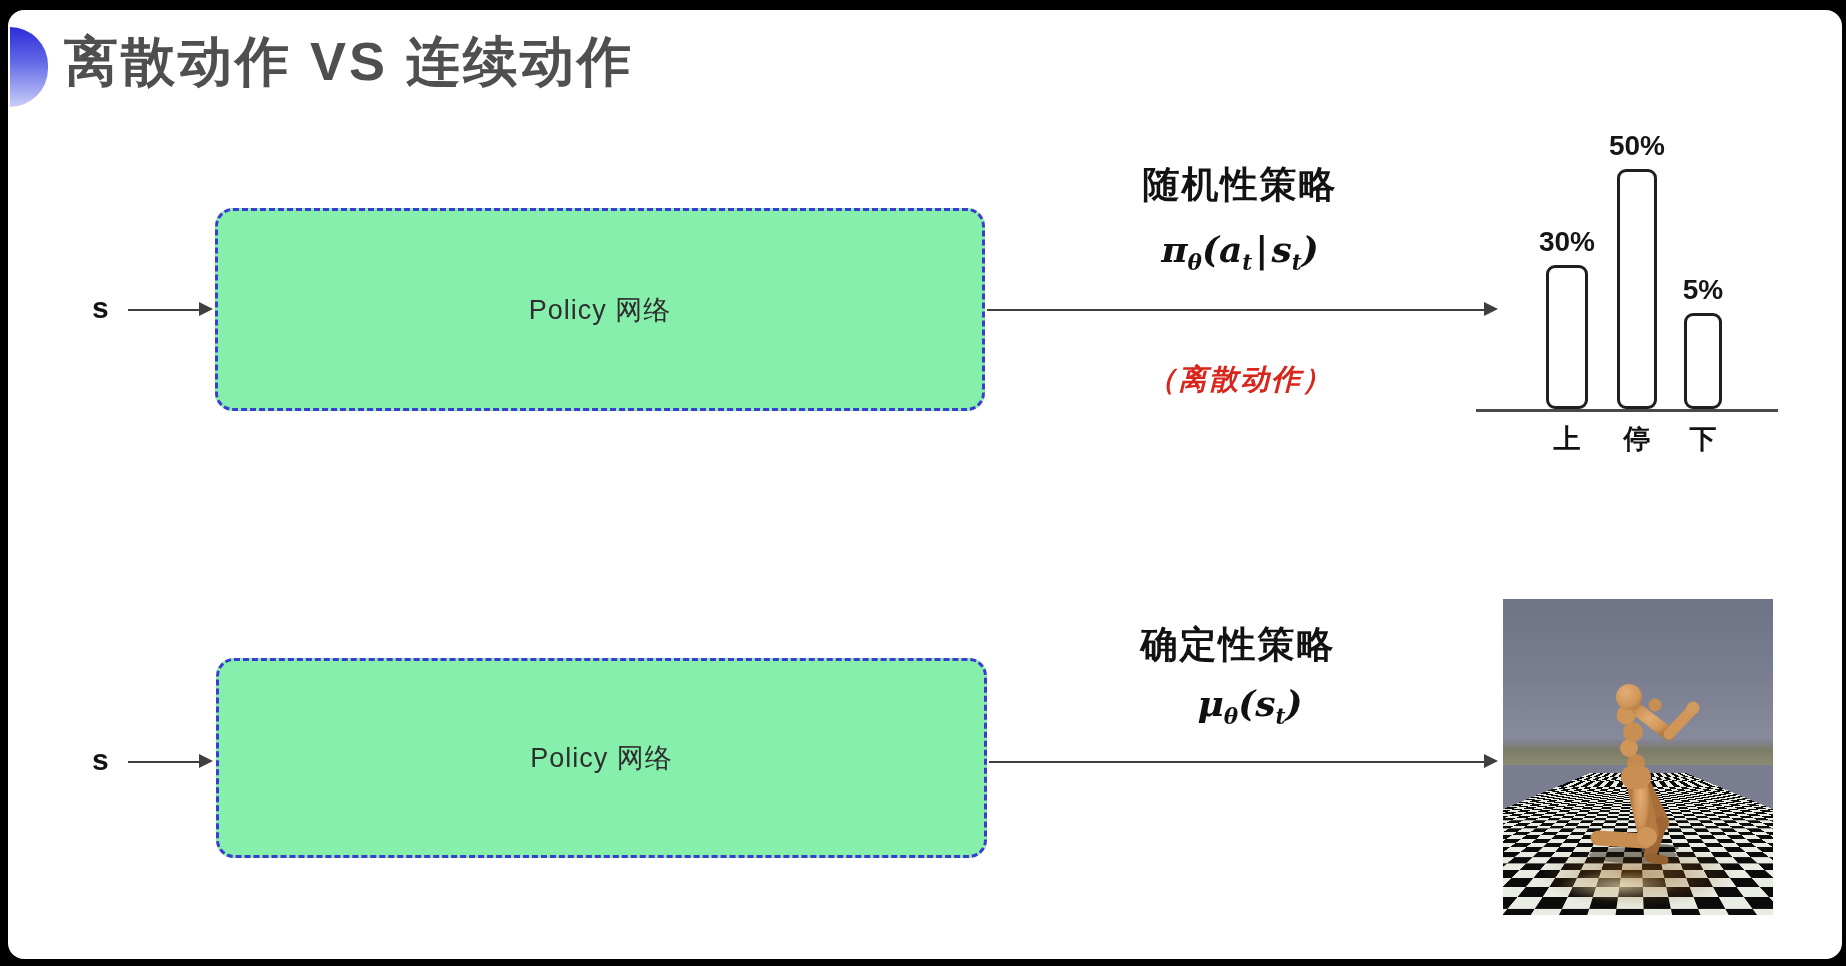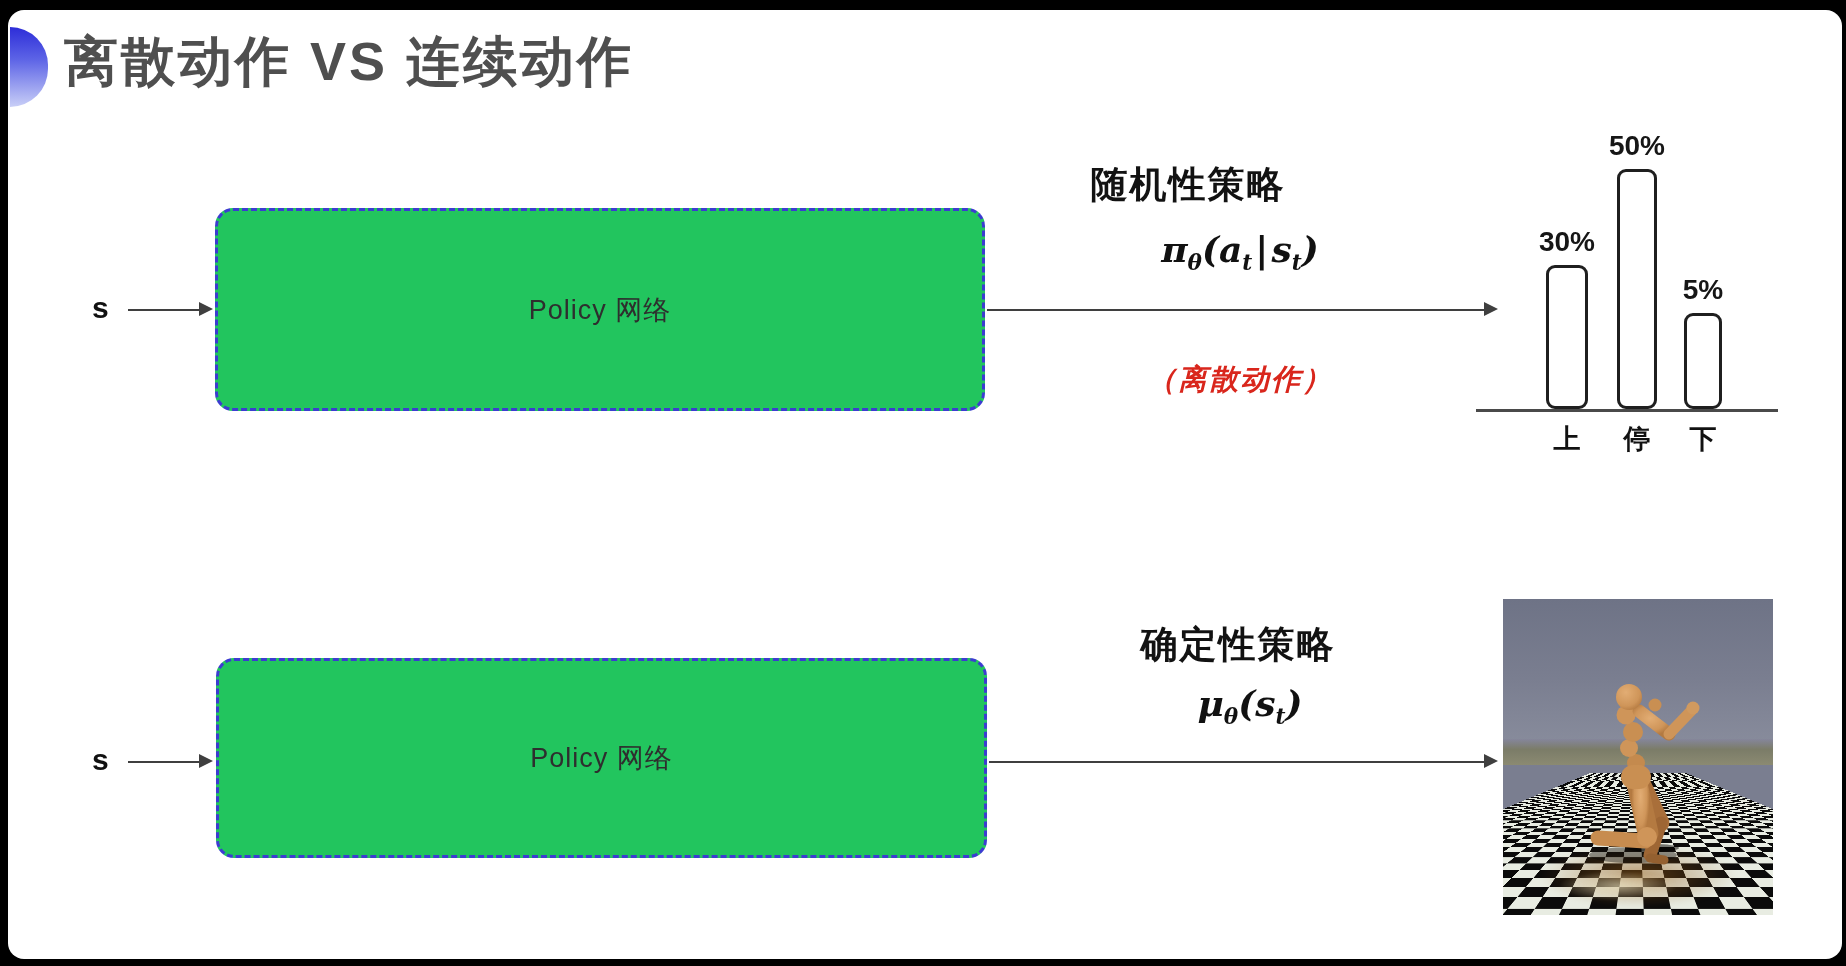--- a/index.html
+++ b/index.html
@@ -14,21 +14,21 @@
     border-radius:0 44px 44px 0;}
   .title{position:absolute;left:64px;top:26px;font-size:54px;font-weight:600;
     color:#4f4f4f;letter-spacing:3px;white-space:nowrap;}
 
   
   .s-label{position:absolute;font-size:30px;font-weight:700;color:#111;}
   .arrow{position:absolute;height:2px;background:#3f3f3f;}
   .arrow::after{content:"";position:absolute;right:-13px;top:-7px;width:0;height:0;
     border-left:14px solid #3f3f3f;border-top:7px solid transparent;border-bottom:7px solid transparent;}
   .policy-box{position:absolute;border:3px dashed #3c3cd1;border-radius:18px;
-    display:flex;align-items:center;justify-content:center;box-sizing:border-box;background:#22c55e;}
+    display:flex;align-items:center;justify-content:center;box-sizing:border-box;background:#86efac;}
   .policy-box .lbl{font-size:27px;color:#2e2e2e;letter-spacing:1px;}
   .heading{position:absolute;width:300px;text-align:center;font-size:37px;font-weight:700;
     color:#121212;letter-spacing:2px;}
   .math{position:absolute;width:300px;text-align:center;font-size:36px;font-weight:700;
     font-style:italic;color:#111;font-family:"DejaVu Serif",serif;}
   .math sub{font-size:60%;}
   .math .sep{padding:0 3px;}
   .note{position:absolute;width:300px;text-align:center;font-size:29px;font-weight:600;
     color:#d9261c;letter-spacing:2px;font-style:italic;}
 
@@ -65,21 +65,21 @@
     <div class="accent"></div>
     <div class="title">离散动作 VS 连续动作</div>
 
     <div class="s-label" style="left:92px;top:291px;">s</div>
     <div class="arrow" style="left:128px;top:309px;width:72px;"></div>
     <div class="policy-box" style="left:215px;top:208px;width:770px;height:203px;">
       <span class="lbl">Policy 网络</span>
     </div>
     <div class="arrow" style="left:987px;top:309px;width:498px;"></div>
 
-    <div class="heading" style="left:1038px;top:160px;">随机性策略</div>
+    <div class="heading" style="left:1090px;top:160px;">随机性策略</div>
     <div class="math" style="left:1090px;top:228px;">
       <span>π</span><sub>θ</sub><span>(</span><span>a</span><sub>t</sub><span class="sep">|</span><span>s</span><sub>t</sub><span>)</span>
     </div>
     <div class="note" style="left:1090px;top:360px;">（离散动作）</div>
 
     <div>
       <div class="chart-baseline"></div>
     <div class="bar" style="left: 1546px; width: 42px; top: 265px; height: 144px;"></div>
         <div class="pct" style="left: 1522px; top: 226px;">30%</div>
         <div class="cat" style="left: 1522px; top: 421px;">上</div>

